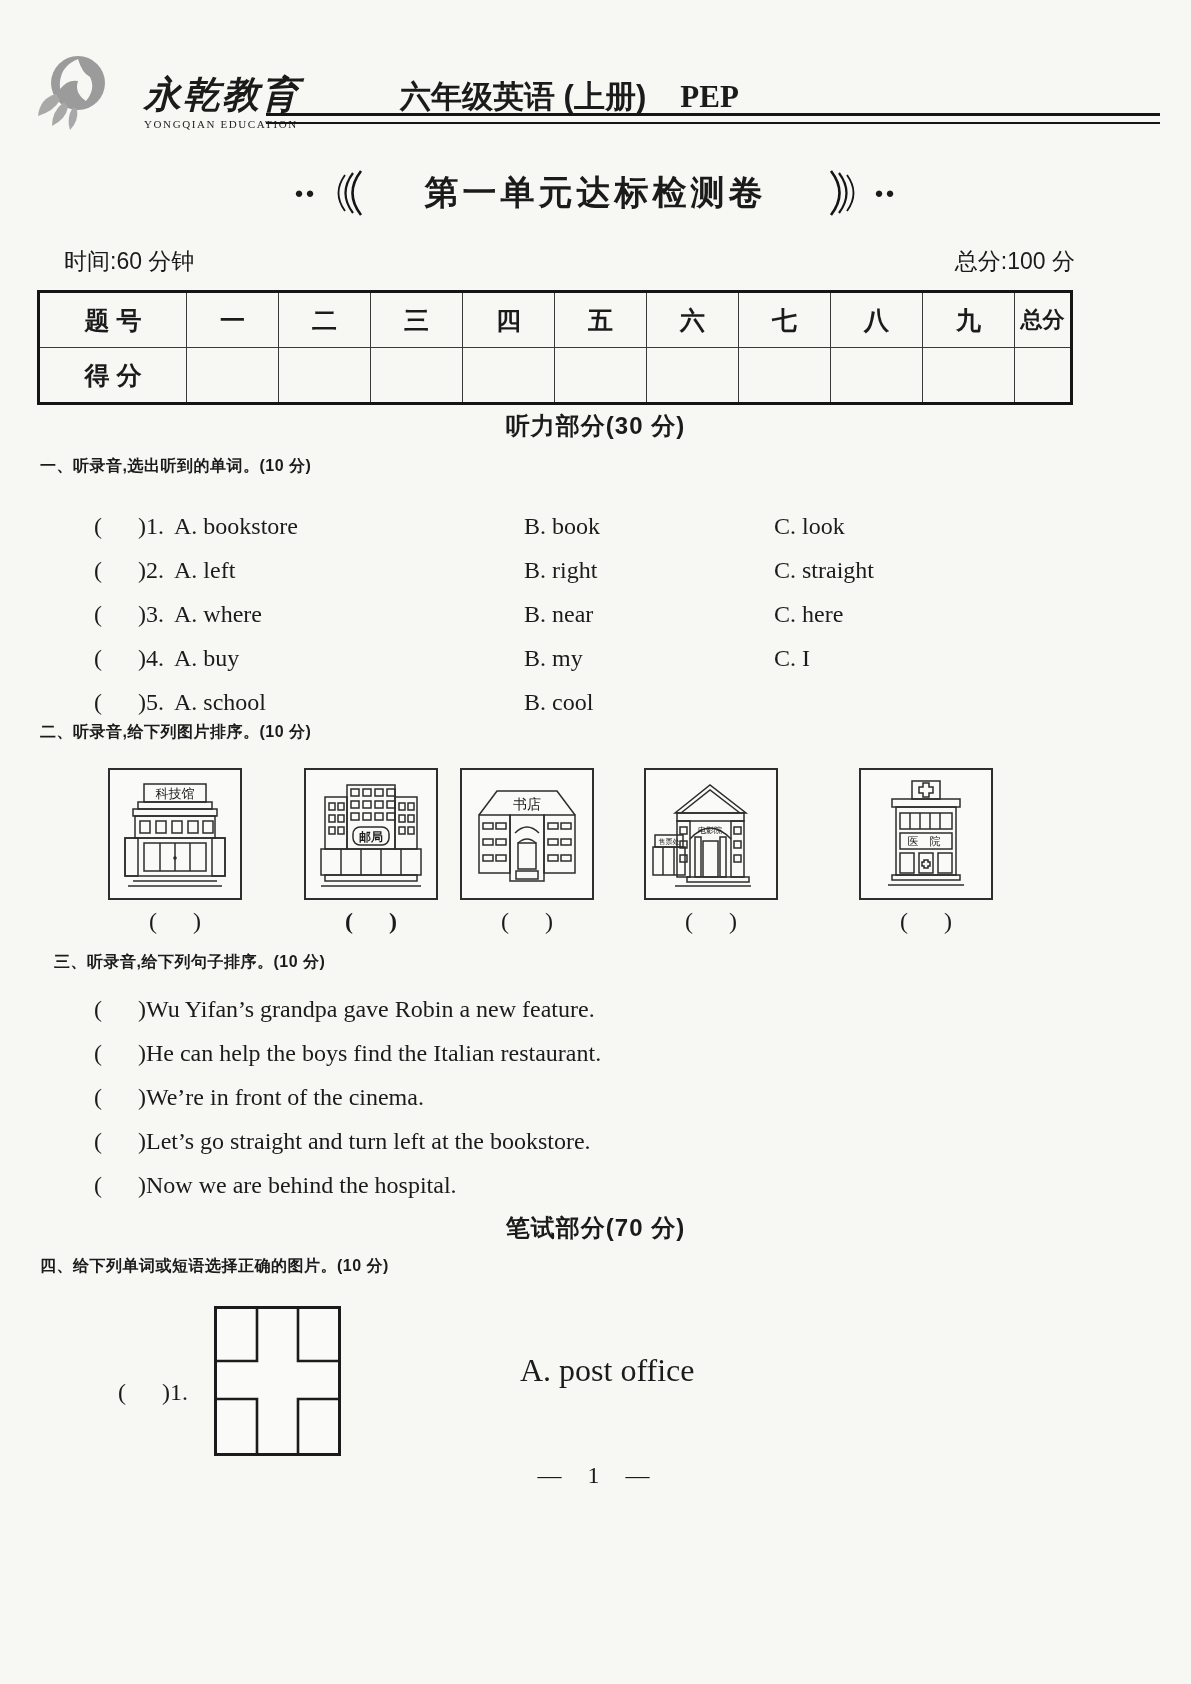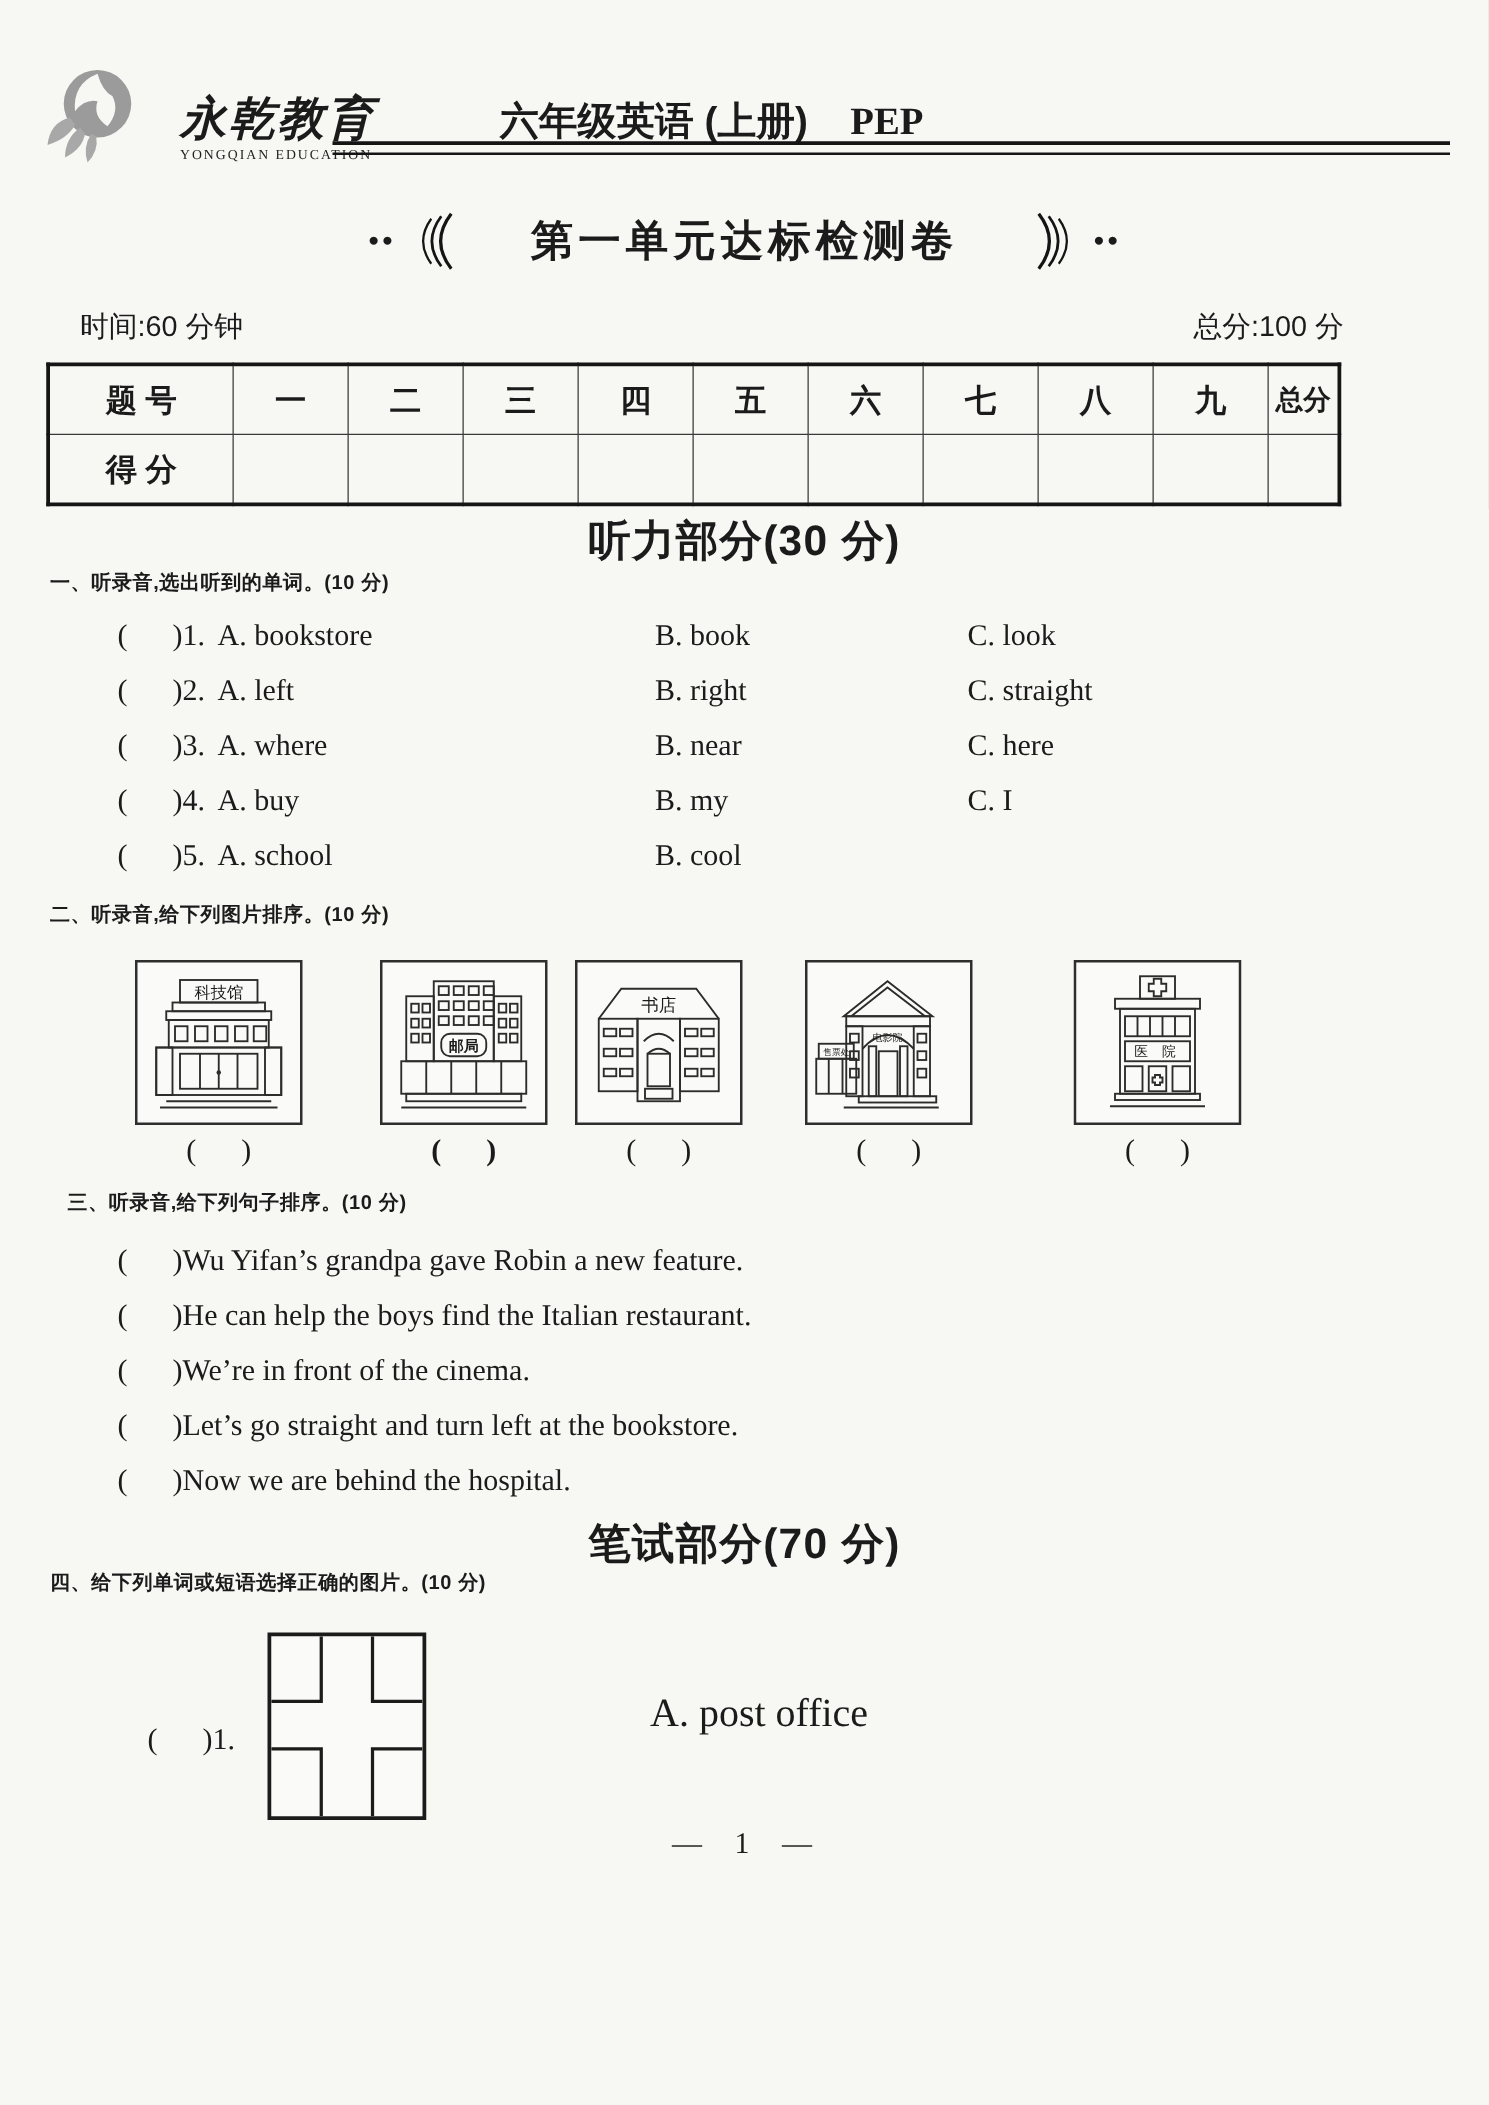--- a/index.html
+++ b/index.html
@@ -37,26 +37,26 @@
   
   .score-table { position:absolute; left:37px; top:290px; border-collapse:collapse;
     table-layout:fixed; width:1033px; border:3px solid #151515; }
   .score-table td { border:1px solid #3a3a3a; height:52px; text-align:center;
     font-size:25px; font-weight:600; font-family:"Liberation Sans","DejaVu Sans",sans-serif; }
   .score-table td.lbl { font-weight:700; }
   .score-table td.last { font-size:22px; white-space:nowrap; overflow:visible; font-weight:700; }
 
   
   .sec-heading { position:absolute; left:0; width:100%; text-align:center;
-    font-size:34px; font-weight:800; letter-spacing:1px; }
+    font-size:24px; font-weight:800; letter-spacing:1px; }
   .part-title { position:absolute; left:40px; font-size:16px; font-weight:800; letter-spacing:0.5px; }
 
   
   .p1-rows { position:absolute; left:0; top:496px; width:1100px; }
-  .p1-row { height:44px; display:flex; align-items:flex-start; padding-left:94px; font-size:24px; }
+  .p1-row { height:44px; display:flex; align-items:flex-end; padding-left:94px; font-size:24px; }
   .colA { width:430px; } .colB { width:250px; } .colC { flex:1; }
   .paren { white-space:pre; }
   .qno { margin-right:10px; }
 
   
   .pic { position:absolute; top:768px; width:134px; text-align:center; }
   .pic-box { width:134px; height:132px; border:2px solid #2e2e2e; background:#fafaf8; box-sizing:border-box; }
   .pic-box svg { display:block; margin:1px auto 0; }
   .pic-paren { margin-top:8px; font-size:24px; white-space:pre; }
   .pic svg text { font-family:"Liberation Sans","DejaVu Sans",sans-serif; fill:#1b1b1b; }

